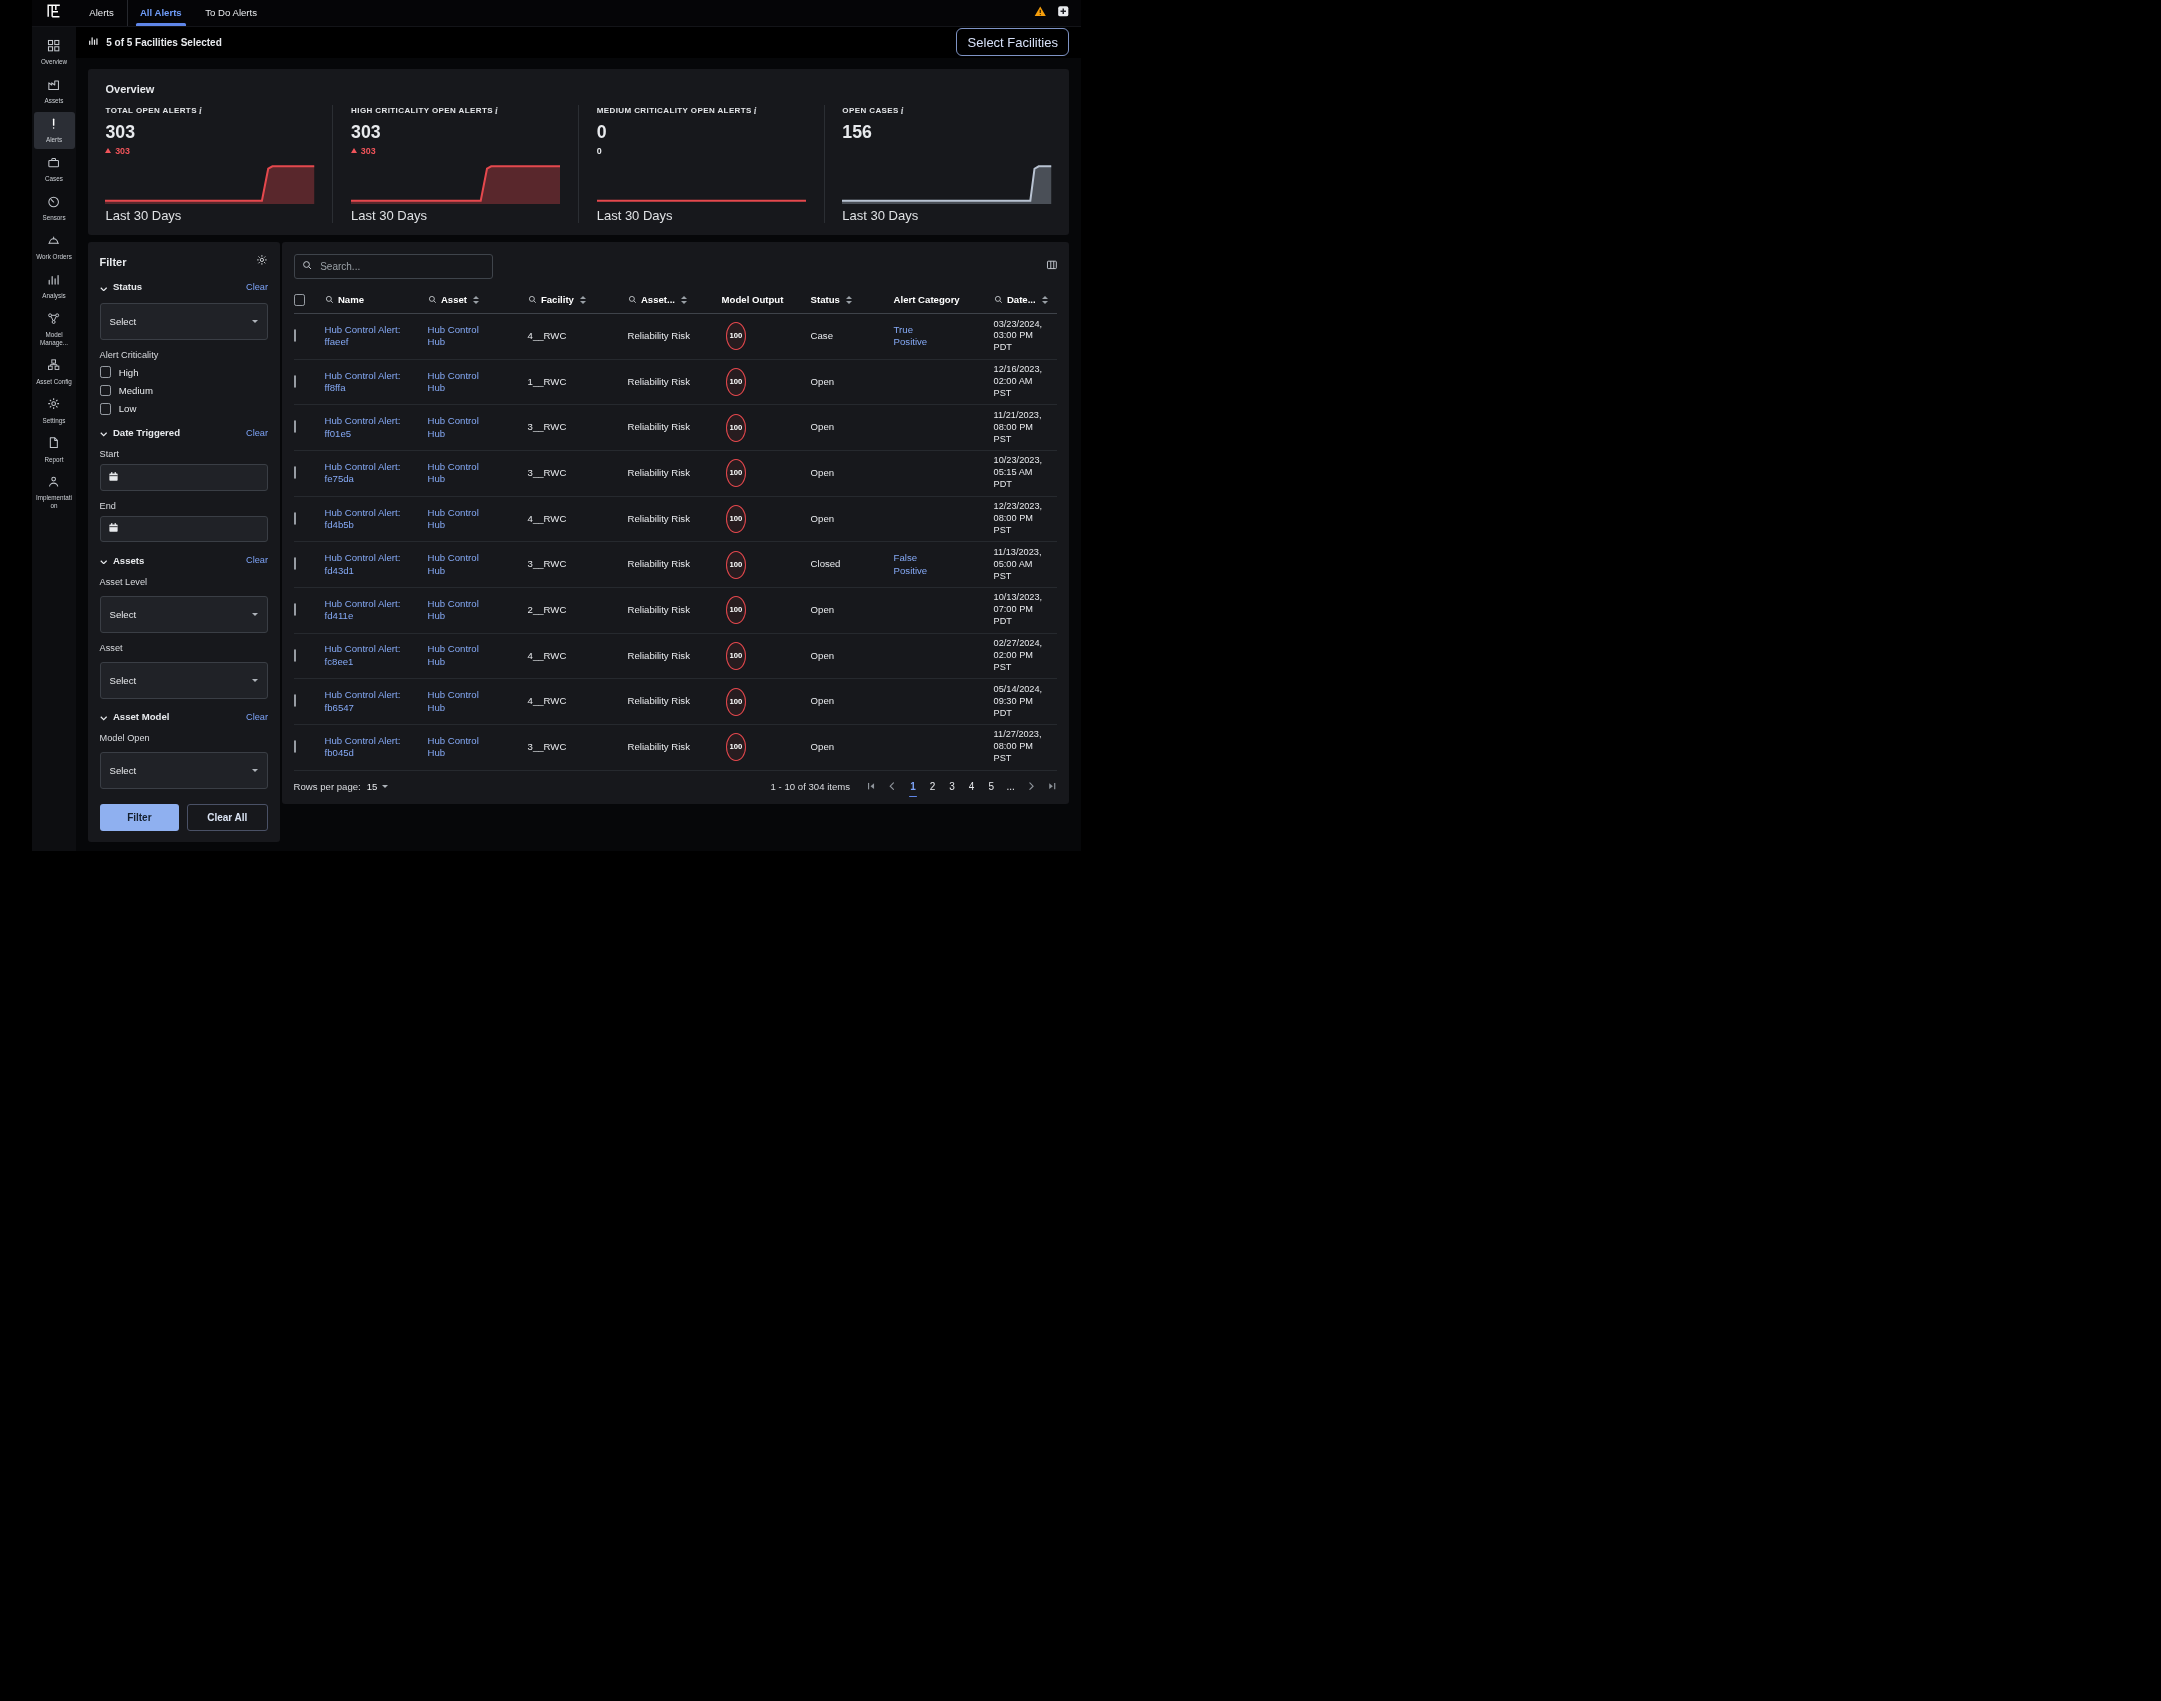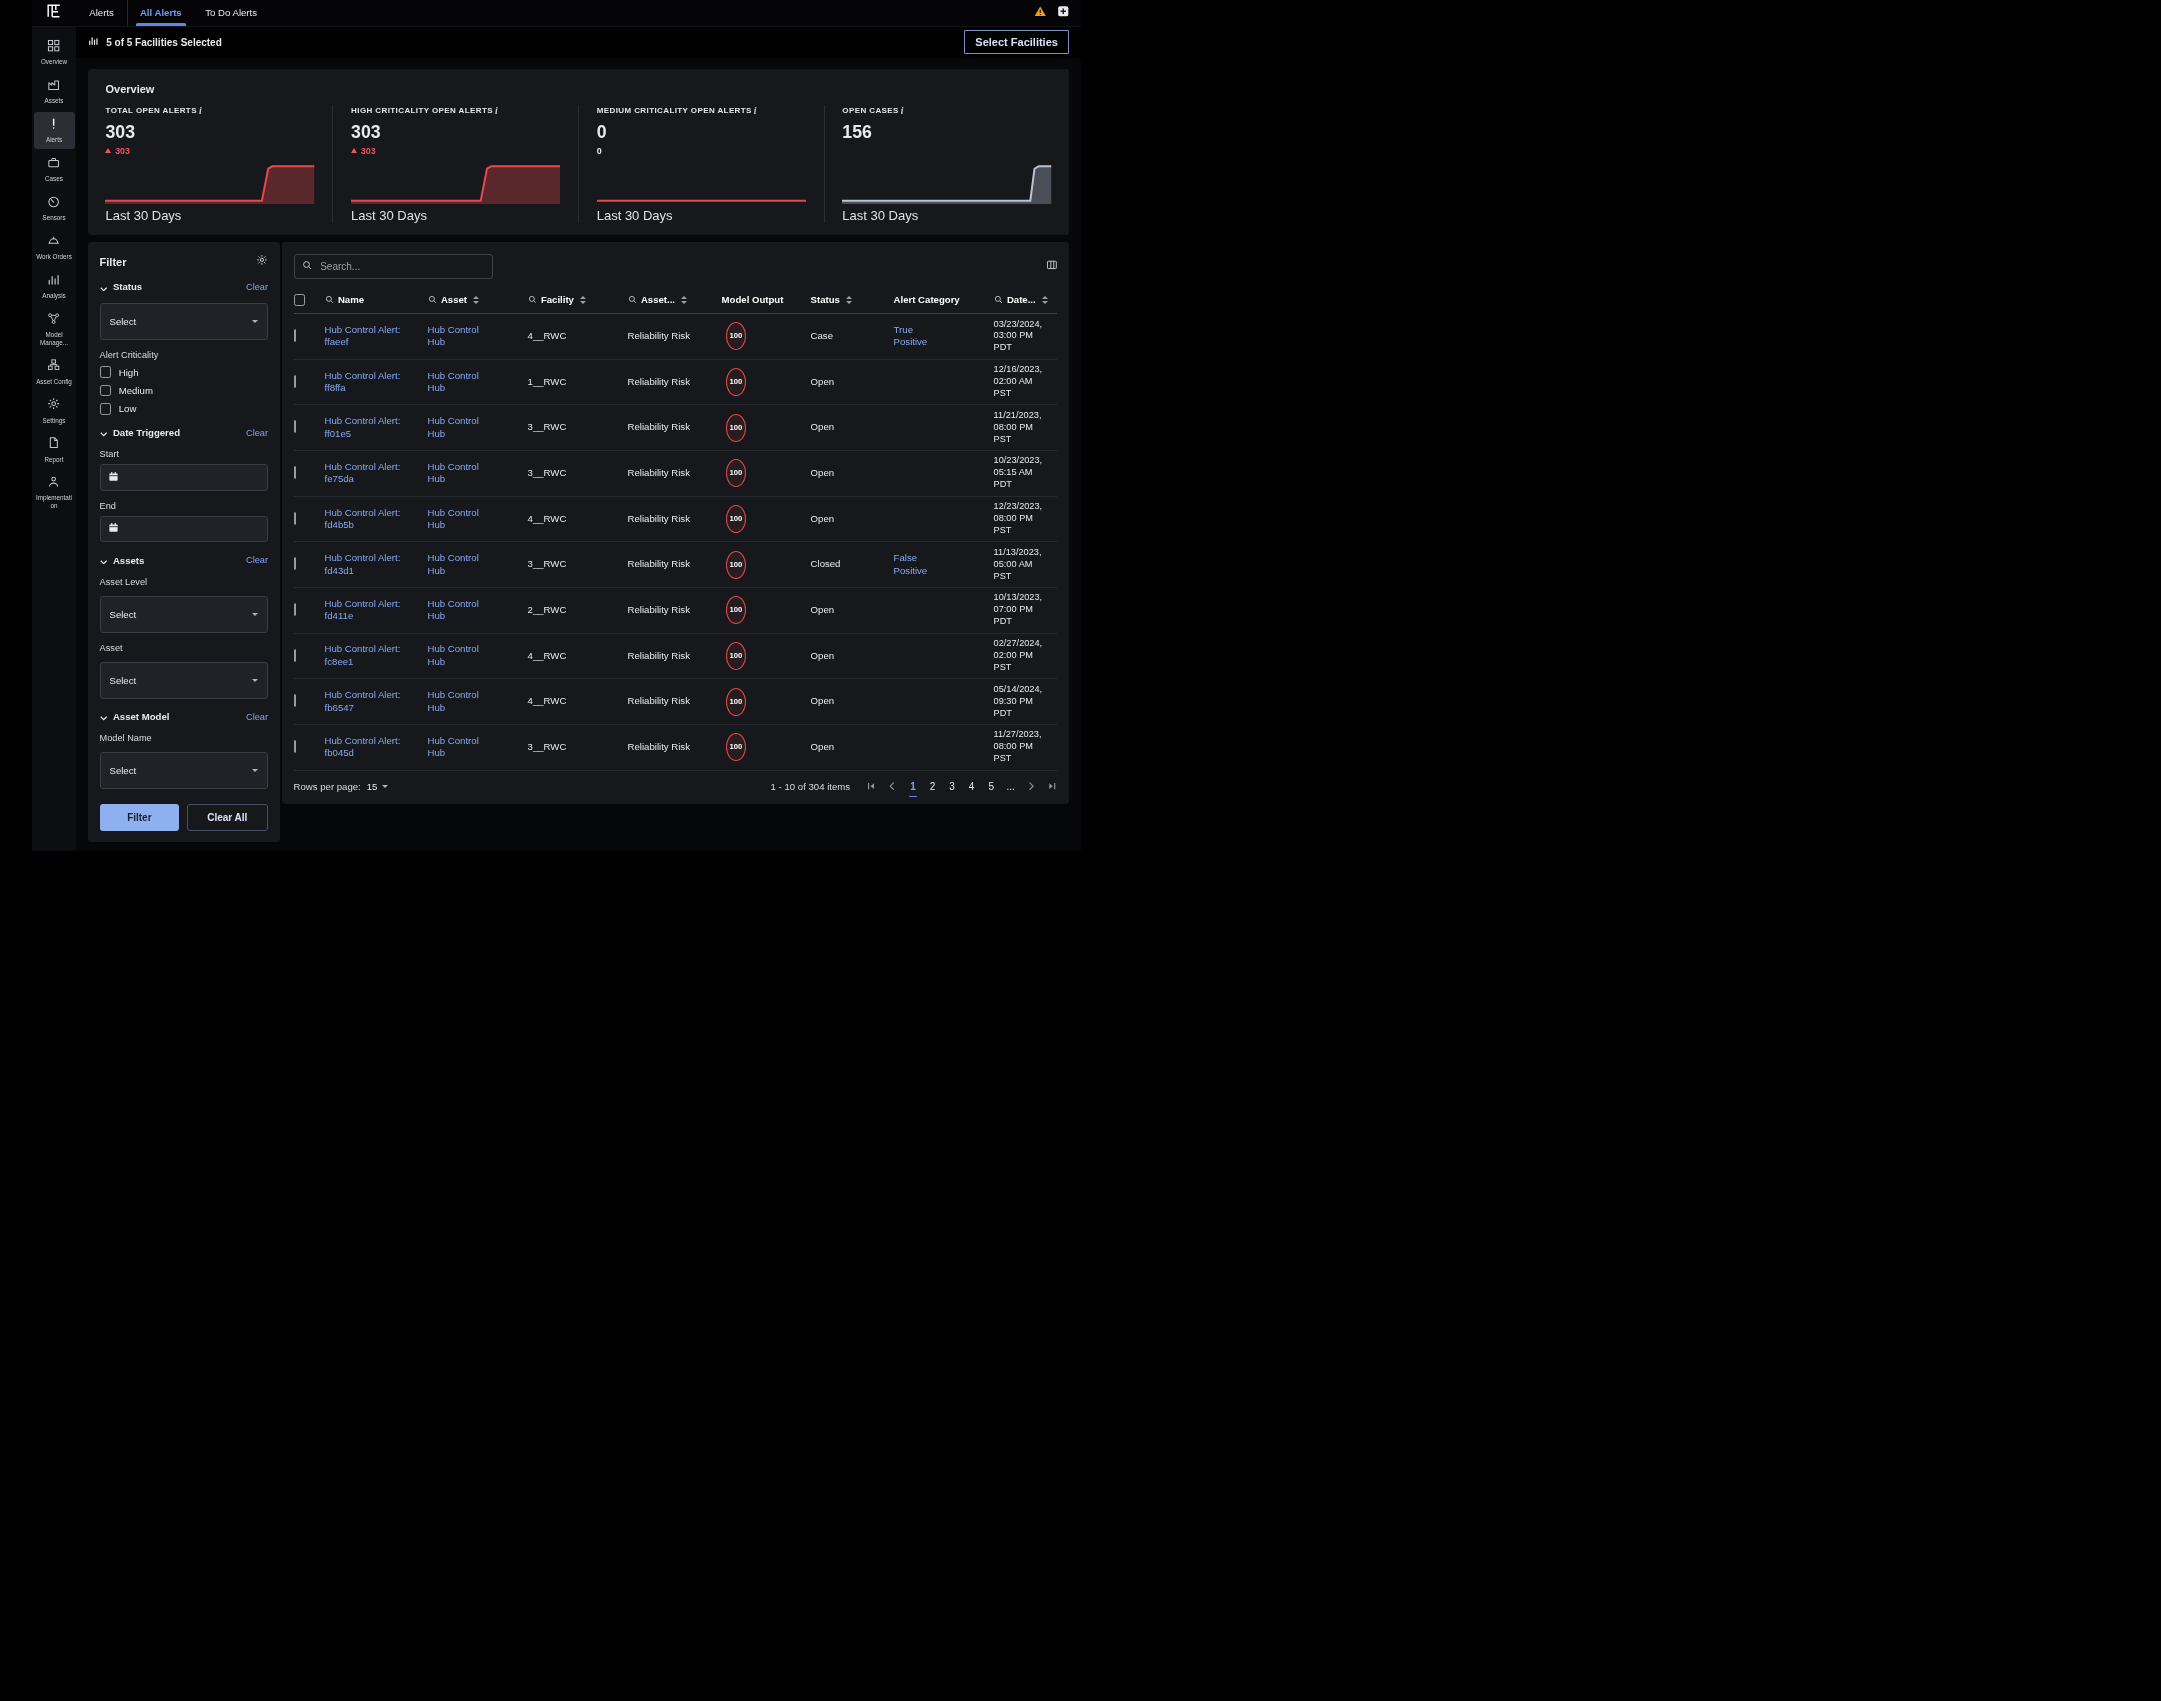--- a/index.html
+++ b/index.html
@@ -26,21 +26,21 @@
   .side-item .ic svg{width:13.3px;height:13.3px;}
   .side-label{font-size:6.3px;text-align:center;line-height:1.25;color:#cdd1d6;word-break:break-word;padding:0 1.5px;}
 
   .main-col{flex:1;display:flex;flex-direction:column;min-width:0;background:#000;}
 
   
   .facilities-bar{flex:0 0 31px;display:flex;align-items:center;gap:7.4px;padding:0 11.8px;background:#000;}
   .facilities-bar .ic svg{width:11px;height:11px;color:#e8eaed;}
   .fac-label{font-weight:700;font-size:10px;}
   .select-facilities-btn{margin-left:auto;background:transparent;border:0.7px solid #7e93c4;color:#d7e1f8;
-       font-size:11px;font-weight:700;padding:5.2px 10.3px;border-radius:1px;cursor:pointer;font-family:inherit;}
+       font-size:13px;font-weight:400;padding:5.2px 10.3px;border-radius:6px;cursor:pointer;font-family:inherit;}
 
   
   .content{flex:1;overflow:hidden;background:#060709;padding:11.8px;display:flex;flex-direction:column;gap:7.4px;}
   .panel{background:#17181c;border-radius:3px;}
 
   
   .overview-panel{padding:13.3px 0 11.8px;}
   .overview-title{font-size:11px;font-weight:700;padding:0 17.7px 10.3px;margin:0;}
   .cards{display:flex;}
   .card{flex:1;padding:0 17.7px;min-width:0;}
@@ -416,21 +416,21 @@
                 <span class="sel-chev"></span>
             </div>
 
             <div class="sec-head">
               <span class="chev"><svg viewBox="0 0 10 6" fill="none" stroke="currentColor" stroke-width="1.6">
                     <path d="M1 1l4 4 4-4"></path>
                   </svg></span>
               <span class="sec-title">Asset Model</span>
               <span class="clear-link">Clear</span>
             </div>
-            <div class="field-label">Model Name</div>
+            <div class="field-label">Model Open</div>
             <div class="select">
               <span>Select</span>
                 <span class="sel-chev"></span>
             </div>
 
             <div class="filter-actions">
               <button class="btn-filter">Filter</button>
               <button class="btn-clear-all">Clear All</button>
             </div>
           </section>

